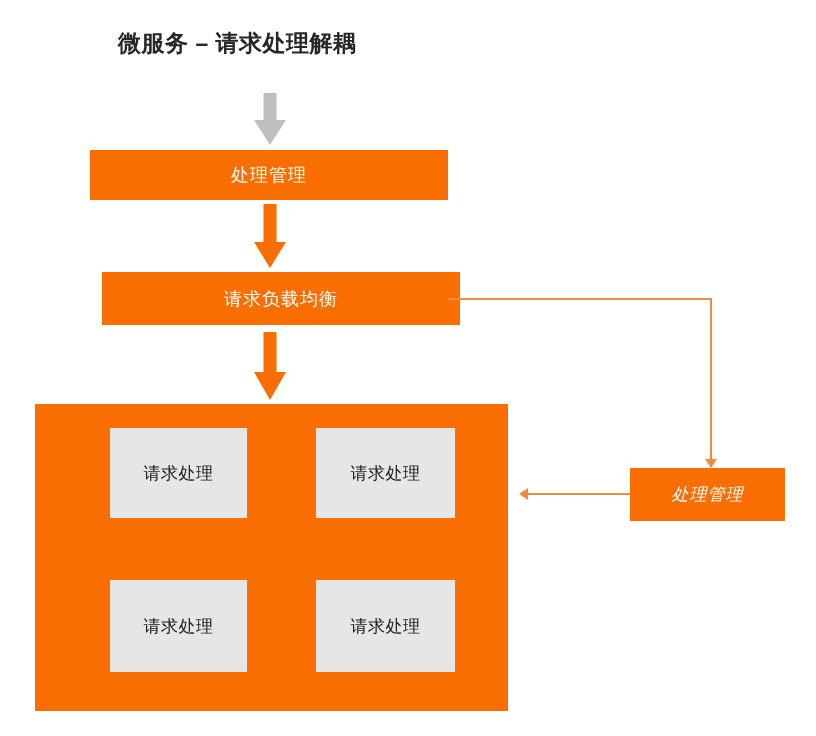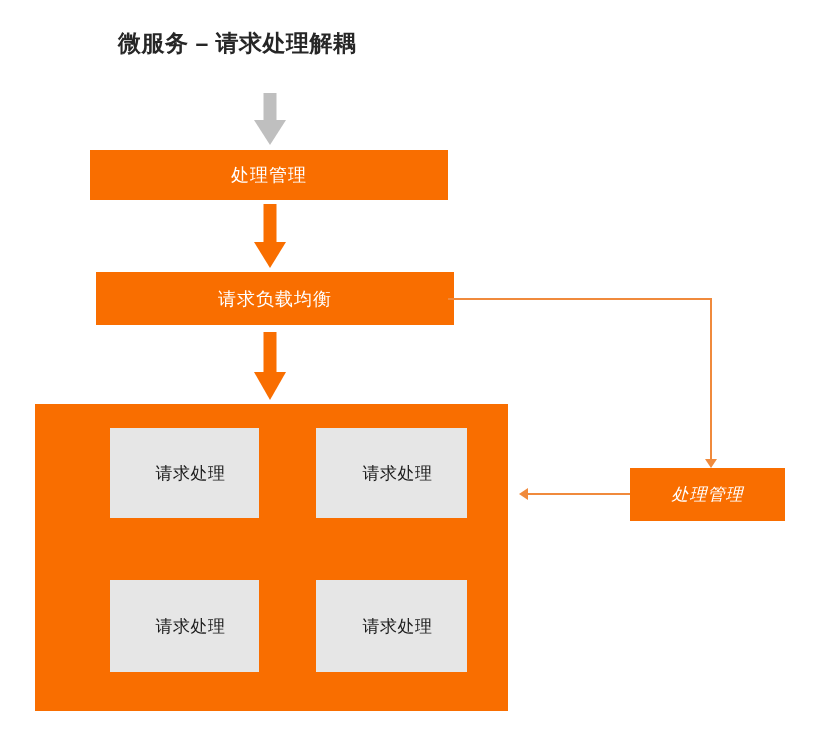--- a/index.html
+++ b/index.html
@@ -38,42 +38,41 @@
     background: #F96E00;
     color: #ffffff;
     display: flex;
     align-items: center;
     justify-content: center;
     font-size: 18px;
     letter-spacing: 1px;
     box-sizing: border-box;
   }
   .box-standardize { left: 90px;  top: 150px; width: 358px; height: 50px; }
-  .box-loadbalance { left: 96px;  top: 272px; width: 358px; height: 53px; }
+  .box-loadbalance { left: 102px;  top: 272px; width: 358px; height: 53px; }
   .box-manage      { left: 630px; top: 468px; width: 155px; height: 53px; font-size: 17px; font-style: italic; }
 
   
   .worker-container {
     position: absolute;
     left: 35px;
     top: 404px;
     width: 473px;
     height: 307px;
     background: #F96E00;
   }
   .worker-box {
     position: absolute;
     background: #E6E6E6;
     color: #1a1a1a;
     display: flex;
     align-items: center;
     justify-content: center;
     font-size: 17px;
     letter-spacing: 0.5px;
-    padding-left: 12px;
   }
   .w1 { left: 110px; top: 428px; width: 137px; height: 90px; }
   .w2 { left: 316px; top: 428px; width: 139px; height: 90px; }
   .w3 { left: 110px; top: 580px; width: 137px; height: 92px; }
   .w4 { left: 316px; top: 580px; width: 139px; height: 92px; }
 
   
   .block-arrow {
     position: absolute;
   }

